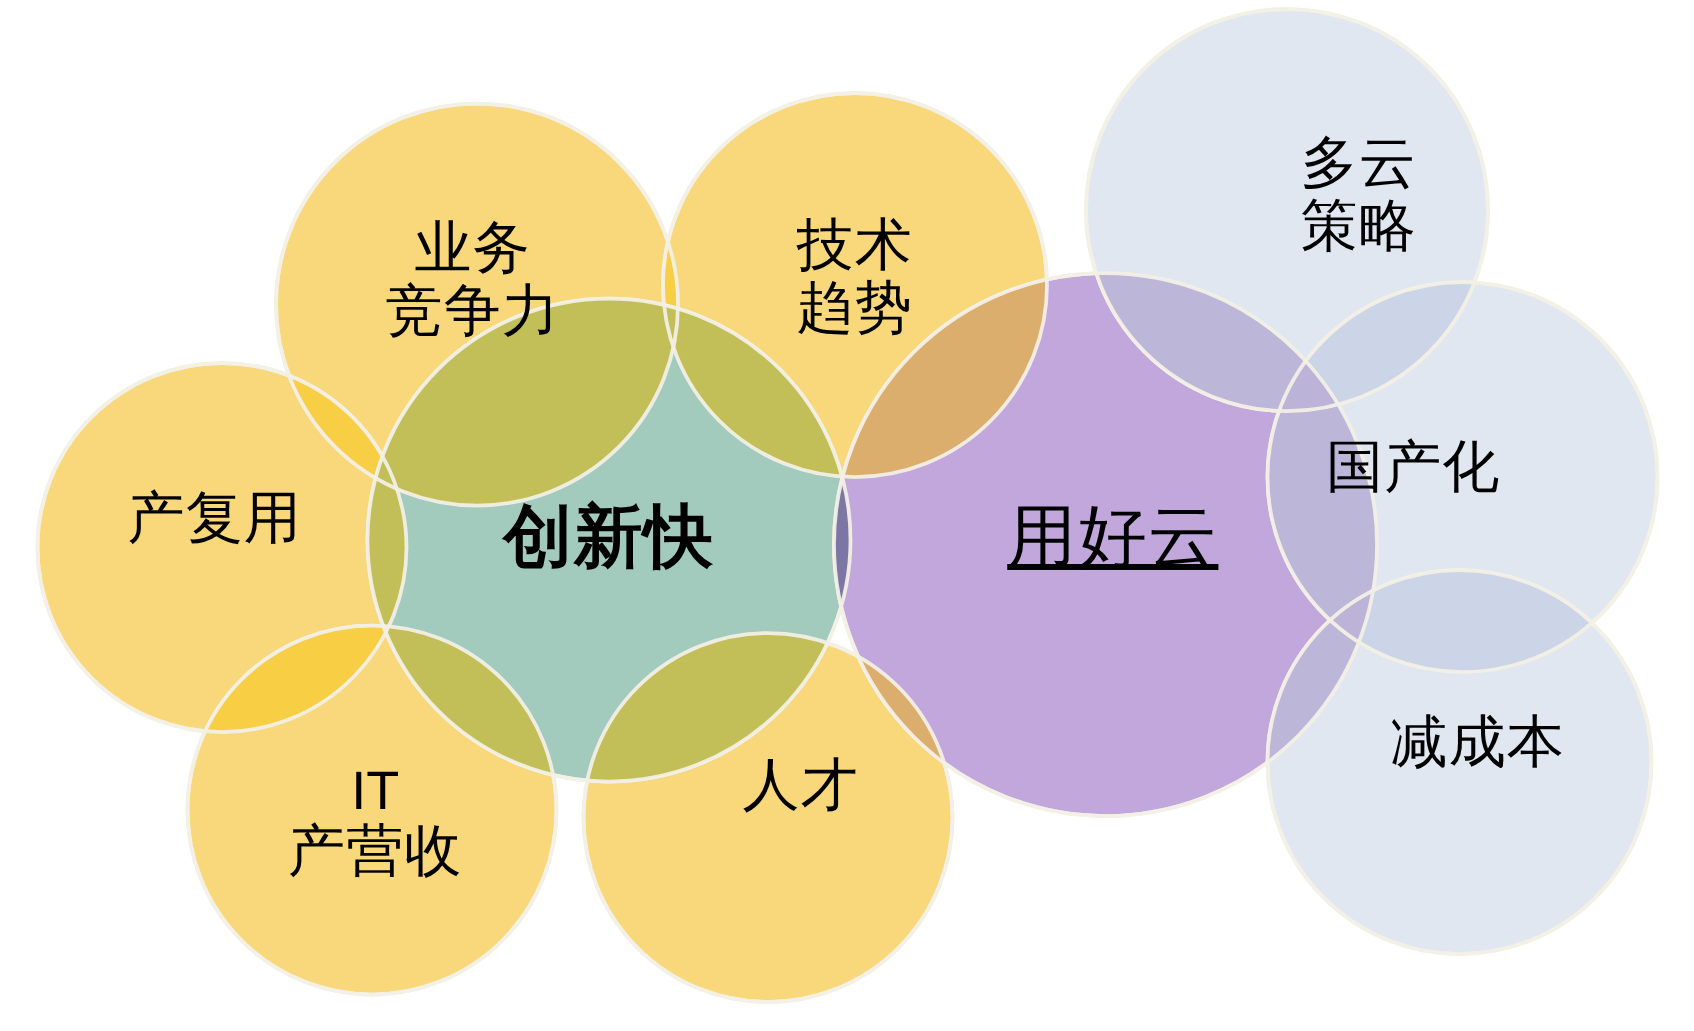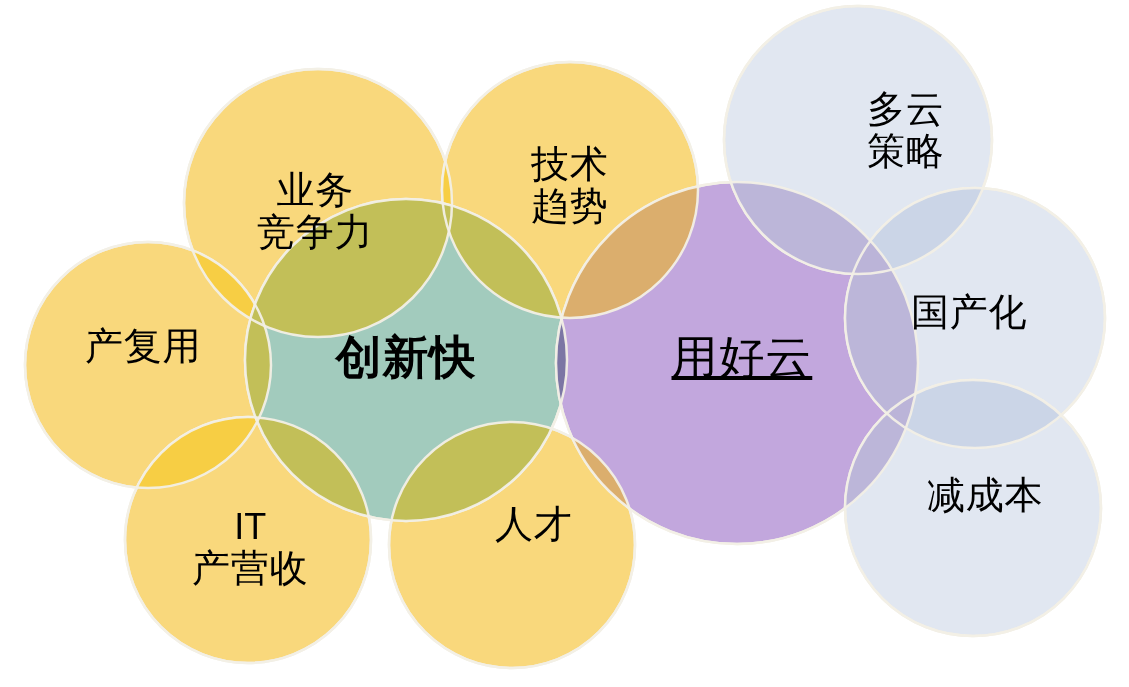--- a/index.html
+++ b/index.html
@@ -176,24 +176,24 @@
       <circle cx="148" cy="365" r="123" fill="none" stroke="#F2EFE6" stroke-width="2.5" stroke-opacity="0.95"></circle>
       <circle cx="248" cy="540" r="123" fill="none" stroke="#F2EFE6" stroke-width="2.5" stroke-opacity="0.95"></circle>
       <circle cx="512" cy="545" r="123" fill="none" stroke="#F2EFE6" stroke-width="2.5" stroke-opacity="0.95"></circle>
       <circle cx="858" cy="140" r="134" fill="none" stroke="#F2EFE6" stroke-width="2.5" stroke-opacity="0.95"></circle>
       <circle cx="975" cy="318" r="130" fill="none" stroke="#F2EFE6" stroke-width="2.5" stroke-opacity="0.95"></circle>
       <circle cx="973" cy="508" r="128" fill="none" stroke="#F2EFE6" stroke-width="2.5" stroke-opacity="0.95"></circle>
       <circle cx="406" cy="360" r="161" fill="none" stroke="#F2EFE6" stroke-width="2.5" stroke-opacity="0.95"></circle>
       <circle cx="737" cy="363" r="181" fill="none" stroke="#F2EFE6" stroke-width="2.5" stroke-opacity="0.95"></circle>
     </svg>
   <div id="labels">
-      <div class="label sat" style="left: 257px; top: 144.5px; margin-top: 24px;"><div>业务</div><div>竞争力</div></div>
+      <div class="label sat" style="left: 257px; top: 144.5px;"><div>业务</div><div>竞争力</div></div>
       <div class="label sat" style="left: 531px; top: 142.5px;"><div>技术</div><div>趋势</div></div>
       <div class="label sat" style="left: 85px; top: 324.5px;"><div>产复用</div></div>
       <div class="label sat" style="left: 192px; top: 506.5px;"><div class="bold">IT</div><div>产营收</div></div>
       <div class="label sat" style="left: 495px; top: 502.5px;"><div>人才</div></div>
       <div class="label sat" style="left: 819px; top: 87.5px; margin-left: 48px;"><div>多云</div><div>策略</div></div>
-      <div class="label sat" style="left: 911px; top: 290.5px;"><div>国产化</div></div>
+      <div class="label sat" style="left: 884px; top: 290.5px;"><div>国产化</div></div>
       <div class="label sat" style="left: 927px; top: 473.5px;"><div>减成本</div></div>
       <div class="label core" style="left: 335.5px; top: 332px; font-weight: bold;"><div>创新快</div></div>
       <div class="label core" style="left: 671.5px; top: 332px; text-decoration: underline;"><div>用好云</div></div>
     </div>
 </div>
 
 </body></html>

